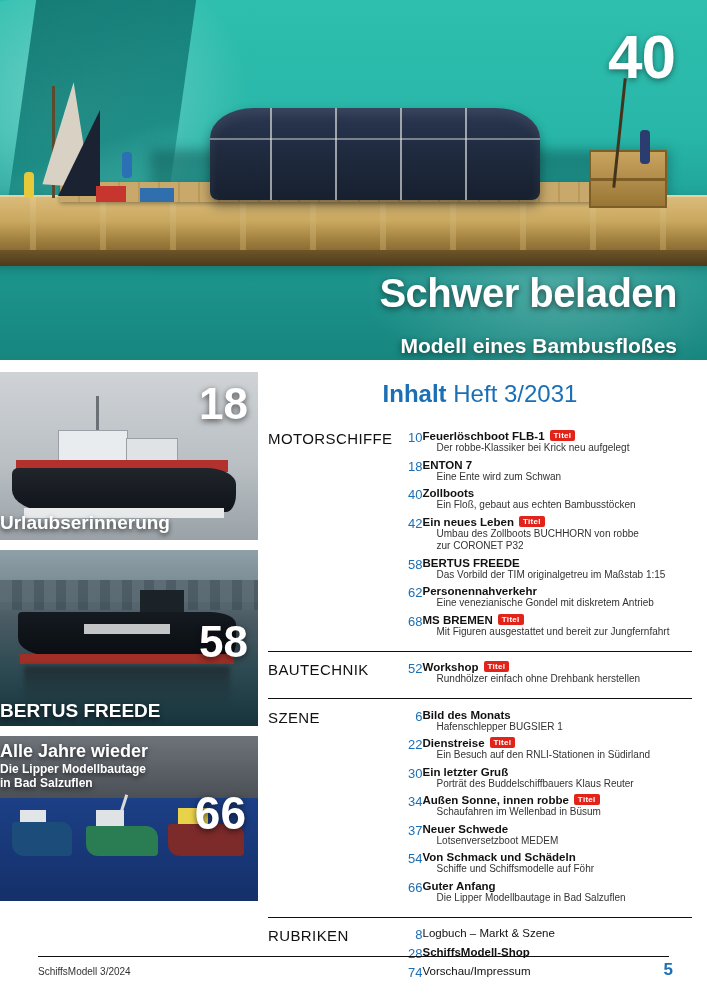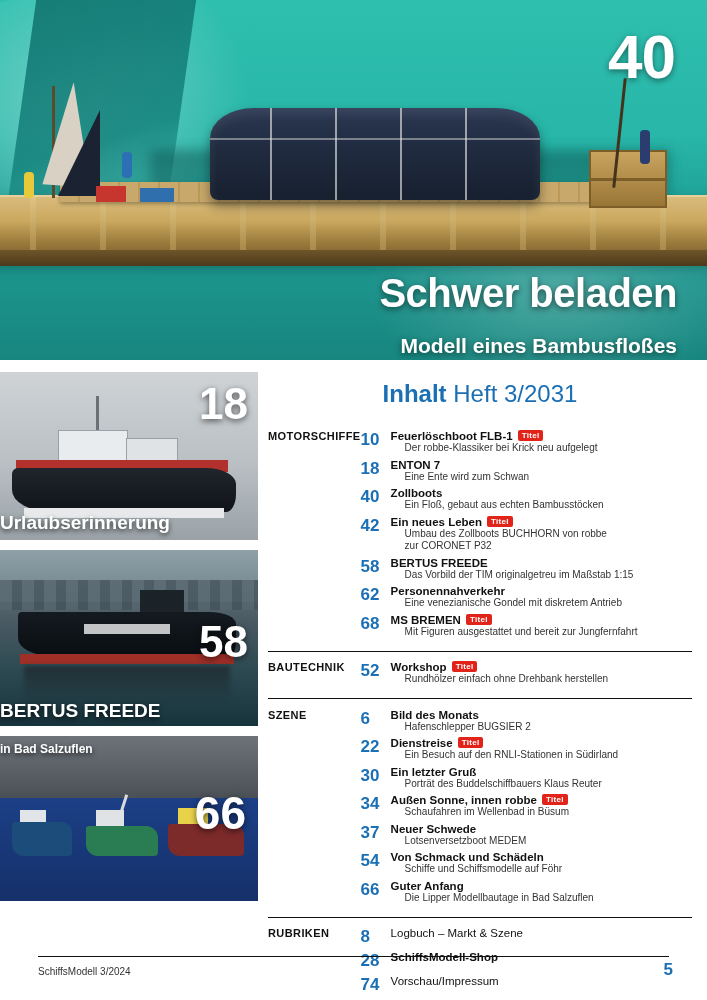--- a/index.html
+++ b/index.html
@@ -184,22 +184,22 @@
   .p3 .cap .t1{ font-size:18px; }
   .p3 .bignum{ top:54px; right:12px; font-size:46px;}
 
   
   .content{ position:absolute; left:268px; top:372px; width:424px; }
   .toc-head{ font-size:24px; font-weight:bold; color:#1b6fb5; margin:8px 0 0 0; text-align:center;}
   .toc-head .light{ font-weight:normal; color:#1b6fb5; }
 
   table.toc{ width:424px; border-collapse:collapse; margin-top:22px; }
   table.toc td{ vertical-align:top; padding:0; }
-  .sec-td{ width:84px; font-size:11px; font-weight:bold; letter-spacing:.4px; color:#111; padding-top:3px;margin-top:36px; }
-  .pg-td{ width:30px; font-size:17px; font-weight:bold; color:#1b6fb5; padding-top:2px; padding-right:10px; white-space:nowrap;}
+  .sec-td{ width:84px; font-size:15px; font-weight:normal; letter-spacing:.4px; color:#111; padding-top:3px;margin-top:36px; }
+  .pg-td{ width:30px; text-align:right; font-size:13px; font-weight:normal; color:#1b6fb5; padding-top:2px; padding-right:10px; white-space:nowrap;}
   .tx-td{ font-size:11.5px; color:#111; }
   .tx-td .title{ font-weight:bold; font-size:11.5px; }
   .tx-td .sub{ font-size:10px; color:#333; padding-left:14px; line-height:1.25; }
   .badge{
     display:inline-block; background:#e2231a; color:#fff; font-size:8px; font-weight:bold;
     padding:1px 4px; border-radius:2px; vertical-align:2px; margin-left:5px; letter-spacing:.3px;
   }
   tr.row td{ padding-bottom:4px; }
   tr.rule td{ border-top:1px solid #111; height:1px; padding:0; }
   tr.spacer td{ height:9px; }
@@ -296,20 +296,22 @@
     <div class="table"></div>
     <div class="crane"></div>
     <div class="m1b"></div>
       <div class="m1"></div>
     <div class="m2b"></div>
       <div class="m2"></div>
     <div class="m3b"></div>
       <div class="m3"></div>
     <div class="bignum">66</div>
     <div class="cap">
+      <div class="t1">Alle Jahre wieder</div>
+      <div class="t2">Die Lipper Modellbautage</div>
       <div class="t2">in Bad Salzuflen</div>
     </div>
   </div>
 
 </div>
 
 <div class="content">
   <div class="toc-head">
     <span>Inhalt</span>
     <span class="light">Heft 3/2031</span>
@@ -397,21 +399,21 @@
         </tr>
       <tr class="spacer">
           <td colspan="3"></td>
         </tr>
 
       <tr class="row">
         <td class="sec-td" rowspan="7">SZENE</td>
         <td class="pg-td">6</td>
         <td class="tx-td">
           <span class="title">Bild des Monats</span>
-          <div class="sub">Hafenschlepper BUGSIER 2</div>
+          <div class="sub">Hafenschlepper BUGSIER 1</div>
         </td>
       </tr>
       <tr class="row">
         <td class="pg-td">22</td>
         <td class="tx-td">
           <span class="title">Dienstreise</span><span class="badge">Titel</span>
           <div class="sub">Ein Besuch auf den RNLI-Stationen in Südirland</div>
         </td>
       </tr>
       <tr class="row">

